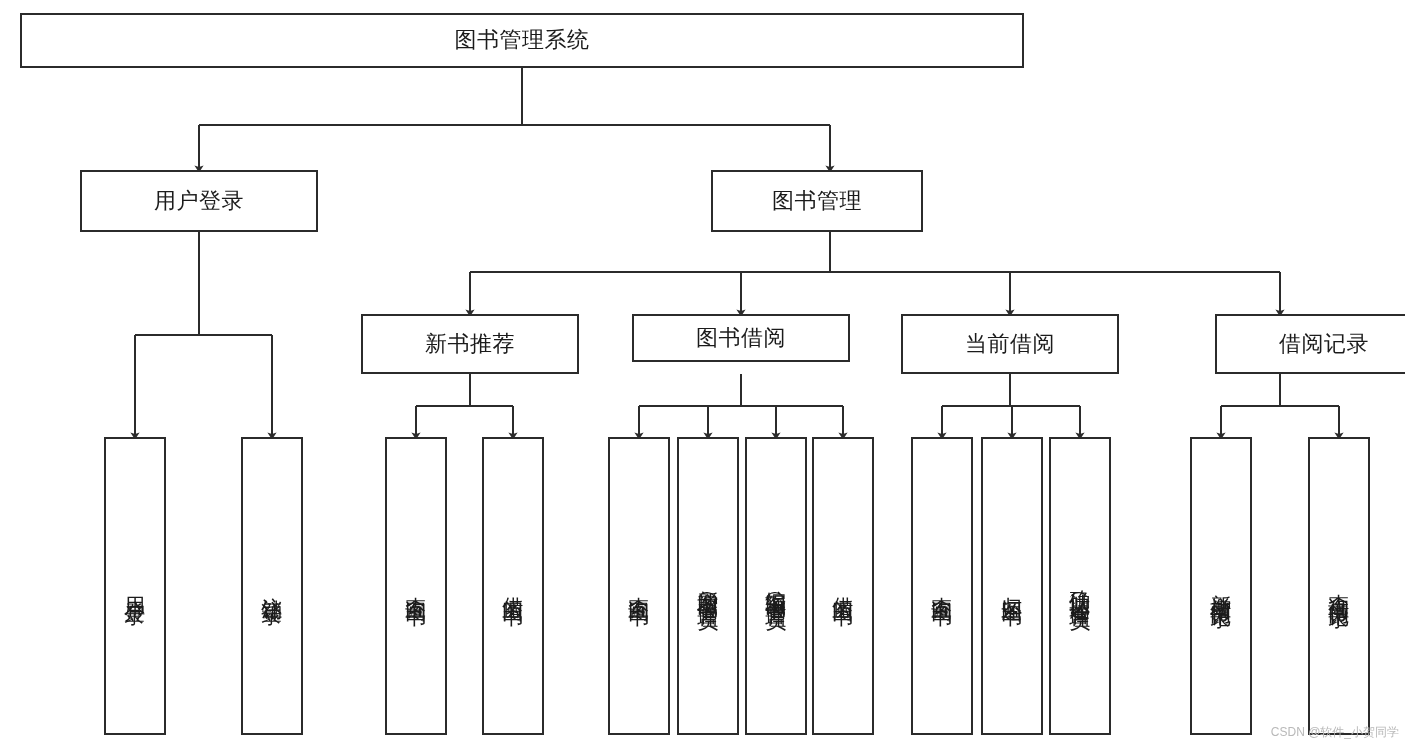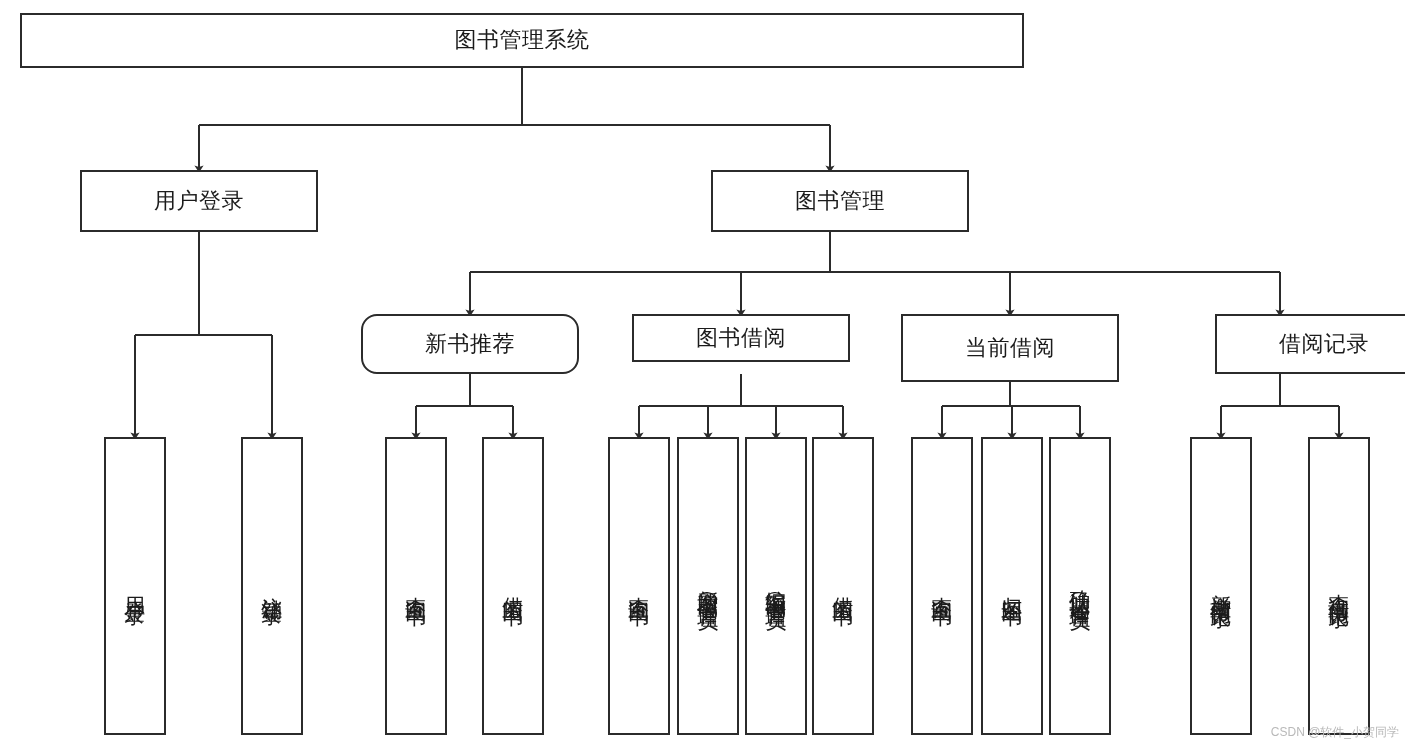--- a/index.html
+++ b/index.html
@@ -115,30 +115,30 @@
         <line x1="1339" y1="406" x2="1339" y2="436" stroke="#2b2b2b" stroke-width="2.6" shape-rendering="crispEdges" marker-end="url(#arrowhead)"></line>
       </g>
   </svg>
   <div id="nodes-layer">
       <div class="node-box horizontal" style="left: 20px; top: 13px; width: 1004px; height: 55px; border-color: rgb(43, 43, 43); background: rgb(255, 255, 255);">
         <span class="node-label" style="color: rgb(27, 27, 27);">图书管理系统</span>
       </div>
       <div class="node-box horizontal" style="left: 80px; top: 170px; width: 238px; height: 62px; border-color: rgb(43, 43, 43); background: rgb(255, 255, 255);">
         <span class="node-label" style="color: rgb(27, 27, 27);">用户登录</span>
       </div>
-      <div class="node-box horizontal" style="left: 711px; top: 170px; width: 258px; height: 62px; border-color: rgb(43, 43, 43); background: rgb(255, 255, 255);">
+      <div class="node-box horizontal" style="left: 711px; top: 170px; width: 212px; height: 62px; border-color: rgb(43, 43, 43); background: rgb(255, 255, 255);">
         <span class="node-label" style="color: rgb(27, 27, 27);">图书管理</span>
       </div>
-      <div class="node-box horizontal" style="left: 361px; top: 314px; width: 218px; height: 60px; border-color: rgb(43, 43, 43); background: rgb(255, 255, 255); border-radius: 16px;">
+      <div class="node-box horizontal" style="left: 361px; top: 314px; width: 218px; height: 60px; border-color: rgb(43, 43, 43); background: rgb(255, 255, 255);">
         <span class="node-label" style="color: rgb(27, 27, 27);">新书推荐</span>
       </div>
       <div class="node-box horizontal" style="left: 632px; top: 314px; width: 218px; height: 48px; border-color: rgb(43, 43, 43); background: rgb(255, 255, 255);">
         <span class="node-label" style="color: rgb(27, 27, 27);">图书借阅</span>
       </div>
-      <div class="node-box horizontal" style="left: 901px; top: 314px; width: 218px; height: 68px; border-color: rgb(43, 43, 43); background: rgb(255, 255, 255);">
+      <div class="node-box horizontal" style="left: 901px; top: 314px; width: 218px; height: 60px; border-color: rgb(43, 43, 43); background: rgb(255, 255, 255);">
         <span class="node-label" style="color: rgb(27, 27, 27);">当前借阅</span>
       </div>
       <div class="node-box horizontal" style="left: 1171px; top: 314px; width: 218px; height: 60px; border-color: rgb(43, 43, 43); background: rgb(255, 255, 255); margin-left: 44px;">
         <span class="node-label" style="color: rgb(27, 27, 27);">借阅记录</span>
       </div>
       <div class="node-box vertical" style="left: 104px; top: 437px; width: 62px; height: 298px; border-color: rgb(43, 43, 43); background: rgb(255, 255, 255);">
         <span class="node-label" style="color: rgb(27, 27, 27);">用户登录</span>
       </div>
       <div class="node-box vertical" style="left: 241px; top: 437px; width: 62px; height: 298px; border-color: rgb(43, 43, 43); background: rgb(255, 255, 255);">
         <span class="node-label" style="color: rgb(27, 27, 27);">注销登录</span>

